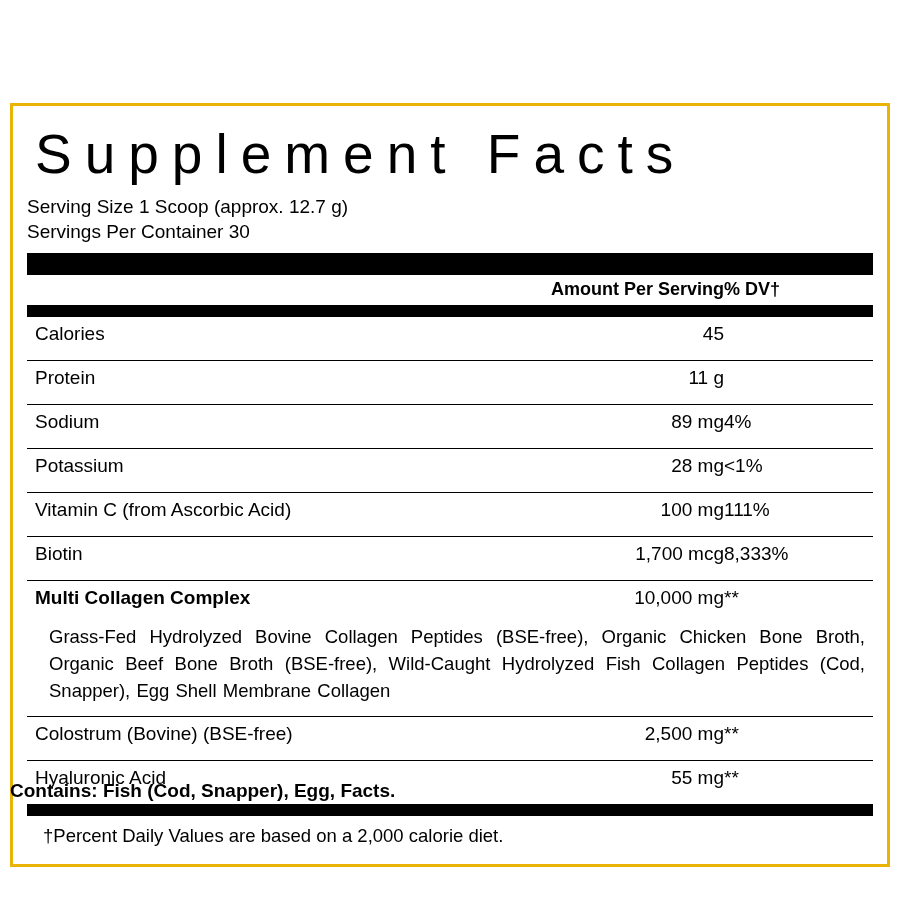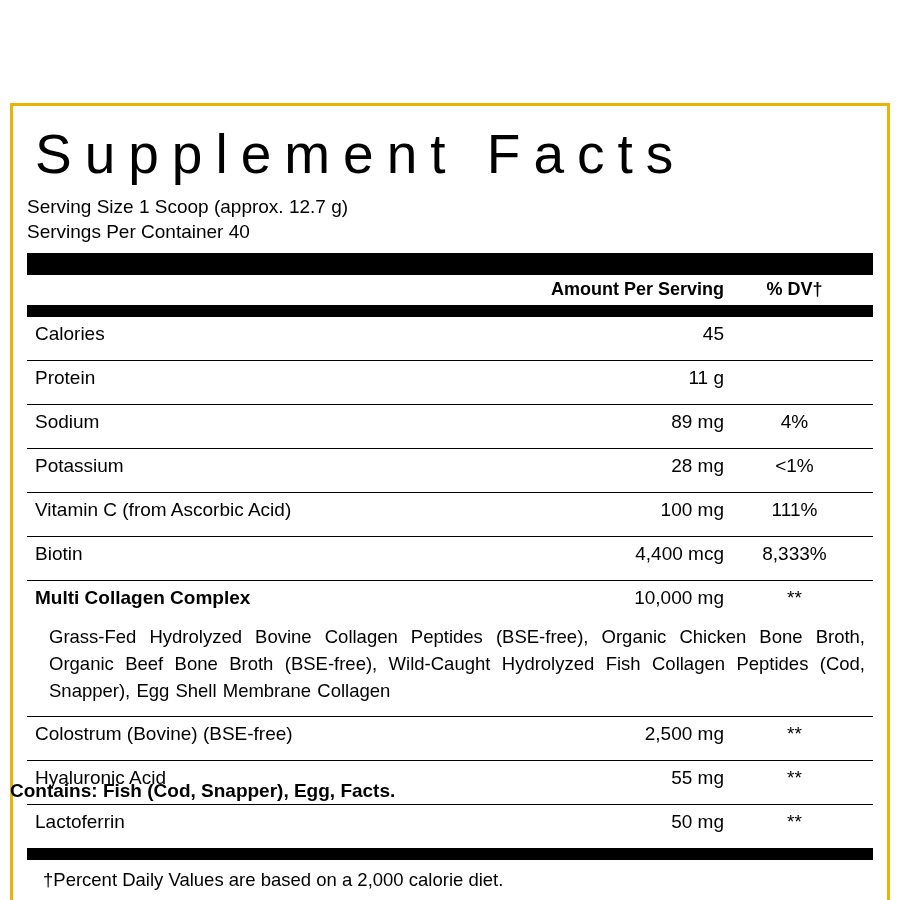--- a/index.html
+++ b/index.html
@@ -55,21 +55,21 @@
     border-collapse: collapse;
     table-layout: fixed;
   }
   table.facts td {
     padding: 6px 0 15px 0;
     font-size: 19px;
     vertical-align: baseline;
   }
   .col-name { width: 56%; padding-left: 8px !important; }
   .col-amt  { width: 27%; text-align: right; }
-  .col-dv   { width: 17%; text-align: center; padding-right: 8px !important; }
+  .col-dv   { width: 17%; text-align: left; padding-right: 8px !important; }
 
   tr.hdr td {
     font-weight: bold;
     font-size: 18px;
     padding: 4px 0 5px 0;
   }
 
   tr.bdr td {
     border-top: 1.5px solid #000;
   }
@@ -101,21 +101,21 @@
   }
 </style>
 </head>
 <body>
 
 <div id="panel">
 
   <div class="sf-title">Supplement Facts</div>
 
   <div class="serving-line">Serving Size 1 Scoop (approx. 12.7 g)</div>
-  <div class="serving-line">Servings Per Container 40</div>
+  <div class="serving-line">Servings Per Container 30</div>
 
   <div class="rule-black-thick"></div>
 
   <table class="facts">
     <tbody>
         <tr class="hdr">
       <td class="col-name"></td>
       <td class="col-amt">Amount Per Serving</td>
       <td class="col-dv">% DV†</td>
     </tr>
@@ -146,21 +146,21 @@
       <td class="col-amt">28 mg</td>
       <td class="col-dv">&lt;1%</td>
     </tr>
     <tr class="bdr">
       <td class="col-name">Vitamin C (from Ascorbic Acid)</td>
       <td class="col-amt">100 mg</td>
       <td class="col-dv">111%</td>
     </tr>
     <tr class="bdr">
       <td class="col-name">Biotin</td>
-      <td class="col-amt">4,400 mcg</td>
+      <td class="col-amt">1,700 mcg</td>
       <td class="col-dv">8,333%</td>
     </tr>
     <tr class="bdr">
       <td class="col-name bold">Multi Collagen Complex</td>
       <td class="col-amt">10,000 mg</td>
       <td class="col-dv">**</td>
     </tr>
   </tbody>
     </table>
 
@@ -171,25 +171,20 @@
         <tr class="bdr">
       <td class="col-name">Colostrum (Bovine) (BSE-free)</td>
       <td class="col-amt">2,500 mg</td>
       <td class="col-dv">**</td>
     </tr>
     <tr class="bdr">
       <td class="col-name">Hyaluronic Acid</td>
       <td class="col-amt">55 mg</td>
       <td class="col-dv">**</td>
     </tr>
-    <tr class="bdr">
-      <td class="col-name">Lactoferrin</td>
-      <td class="col-amt">50 mg</td>
-      <td class="col-dv">**</td>
-    </tr>
   </tbody>
     </table>
 
   <div class="rule-black-mid"></div>
 
   <div class="footnotes">†Percent Daily Values are based on a 2,000 calorie diet.</div>
 
 </div>
 
 <div id="contains">Contains: Fish (Cod, Snapper), Egg, Facts.</div>

